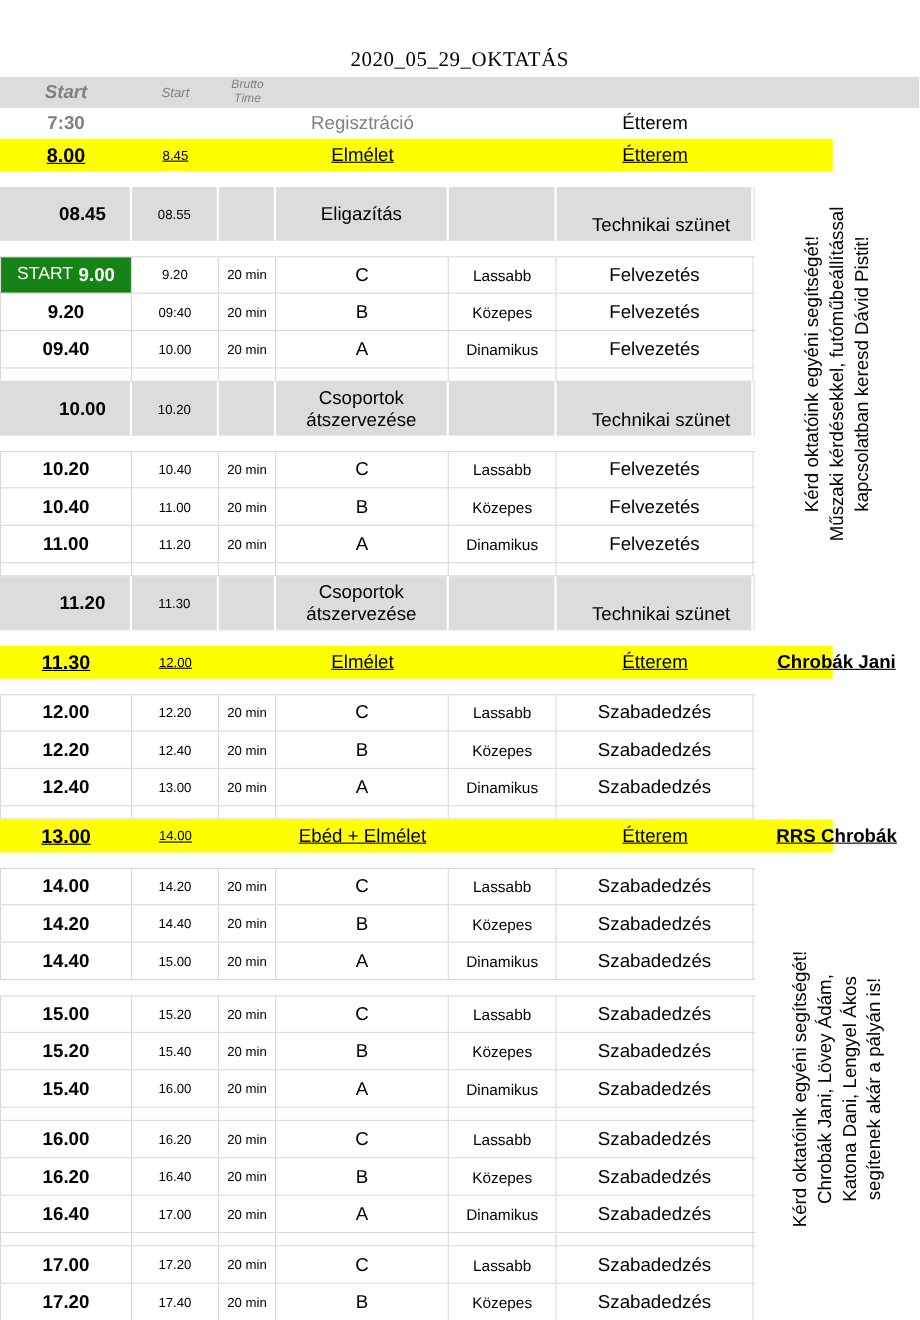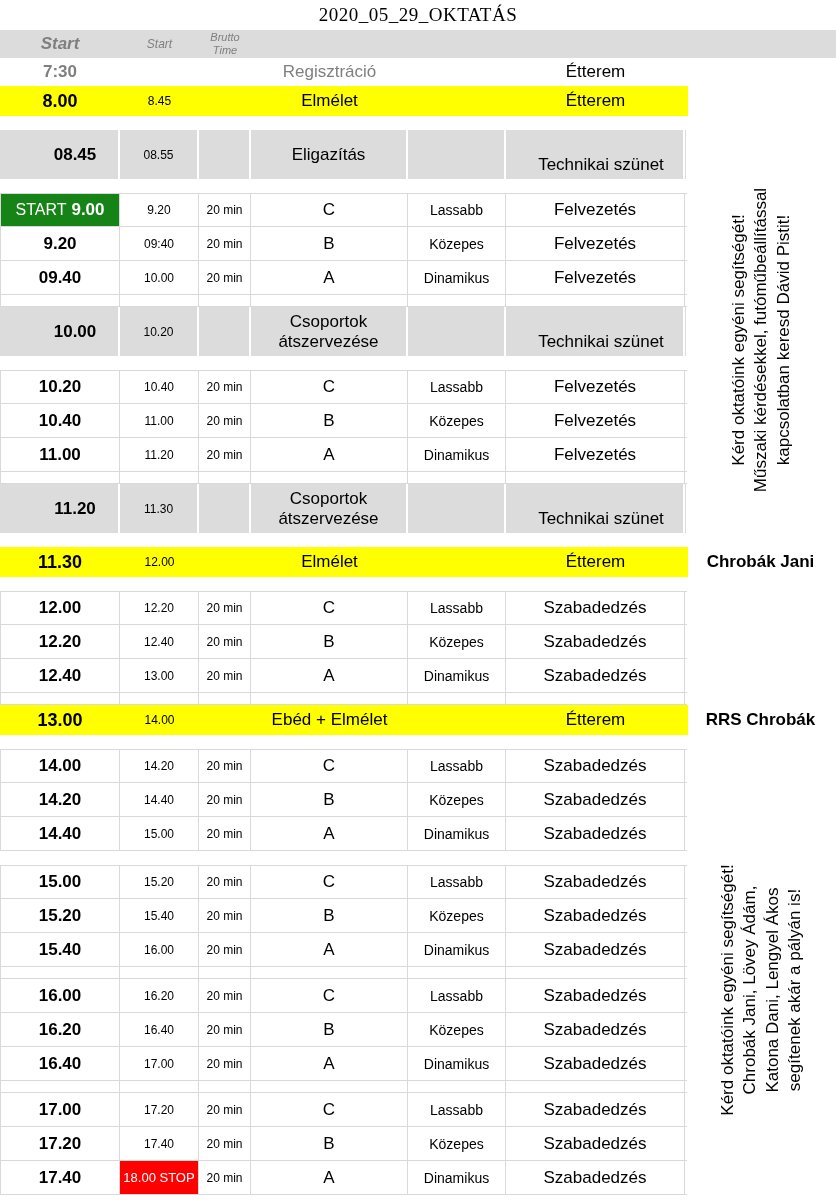--- a/index.html
+++ b/index.html
@@ -2,37 +2,37 @@
 <html style="--yellow: #ffff00; --band: #dcdcdc; --line: #d9d9d9; --green: #168316; --red: #ff0000; --muted: #7f7f7f;"><head>
 <meta charset="utf-8">
 <style>
   html,body{margin:0;padding:0;background:#fff;}
   .page{
     position:relative; width:836px; height:1200px; overflow:hidden; background:#fff;
     font-family:"Liberation Sans", sans-serif; color:#000;
   }
   .title{
     height:30px; display:flex; align-items:center; justify-content:center;
-    font-family:"Liberation Serif", serif; font-size:19px; letter-spacing:.5px;
+    font-family:"Liberation Serif", serif; font-size:19px; letter-spacing:.5px;margin-top:40px;
   }
   .row{display:grid; grid-template-columns:120px 79px 52px 157px 98px 179px 151px; box-sizing:border-box;}
   .cell{display:flex; align-items:center; justify-content:center; text-align:center; box-sizing:border-box; overflow:hidden;}
 
   .r-header{height:28px; width:836px; background:var(--band);}
   .r-header .cell{color:var(--muted); font-style:italic;}
   .r-header .c-start{font-size:17px; font-weight:bold;}
   .r-header .c-stop{font-size:12px;}
   .r-header .c-brutto{font-size:11px; line-height:1.15;}
 
   .r-plain{height:28px; width:836px;}
   .r-plain .c-start{font-size:17px; font-weight:bold; color:var(--muted);}
   .r-plain .c-group{font-size:17px; color:var(--muted);}
   .r-plain .c-activity{font-size:17px;}
 
-  .r-banner{height:30px; width:688px; background:var(--yellow);}
+  .r-banner{height:30px; width:757px; background:var(--yellow);text-decoration:underline;}
   .r-banner .c-start{font-size:18px; font-weight:bold;}
   .r-banner .c-stop{font-size:12px;}
   .r-banner .c-group,.r-banner .c-activity{font-size:17px;}
   .r-banner .c-note{font-size:17px; font-weight:bold;}
 
   .r-gap{height:14px; width:836px;}
 
   .r-break{height:49px; width:686px; background:var(--band);}
   .r-break .cell{border-right:2px solid #fff;}
   .r-break .c-start{font-size:17px; font-weight:bold;margin-left:32px;}

